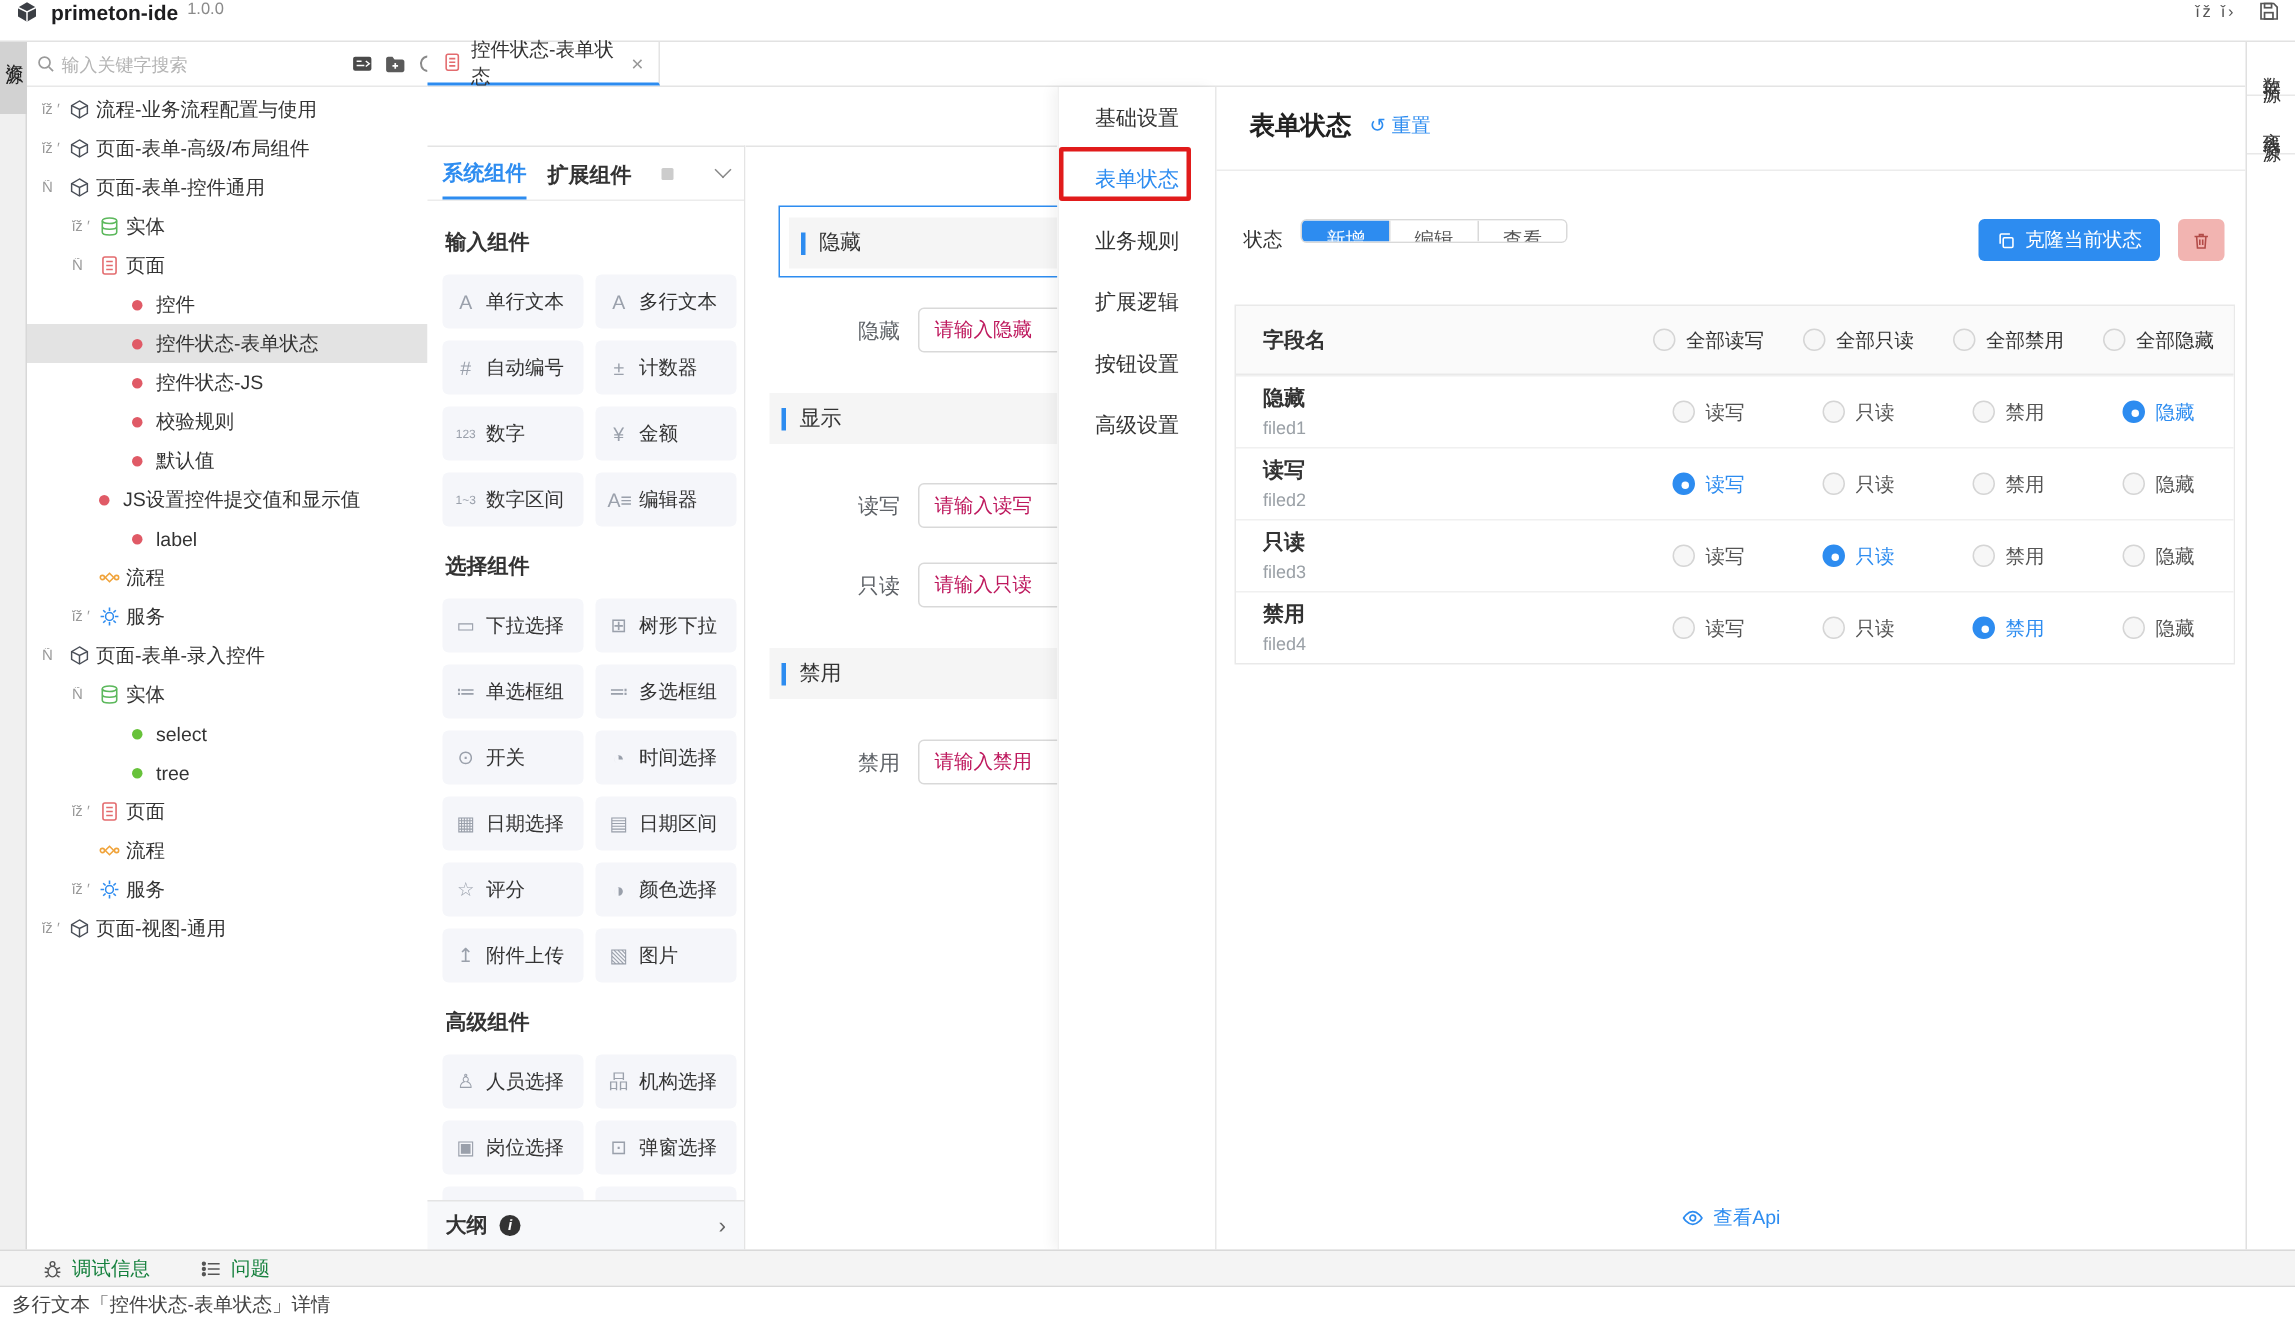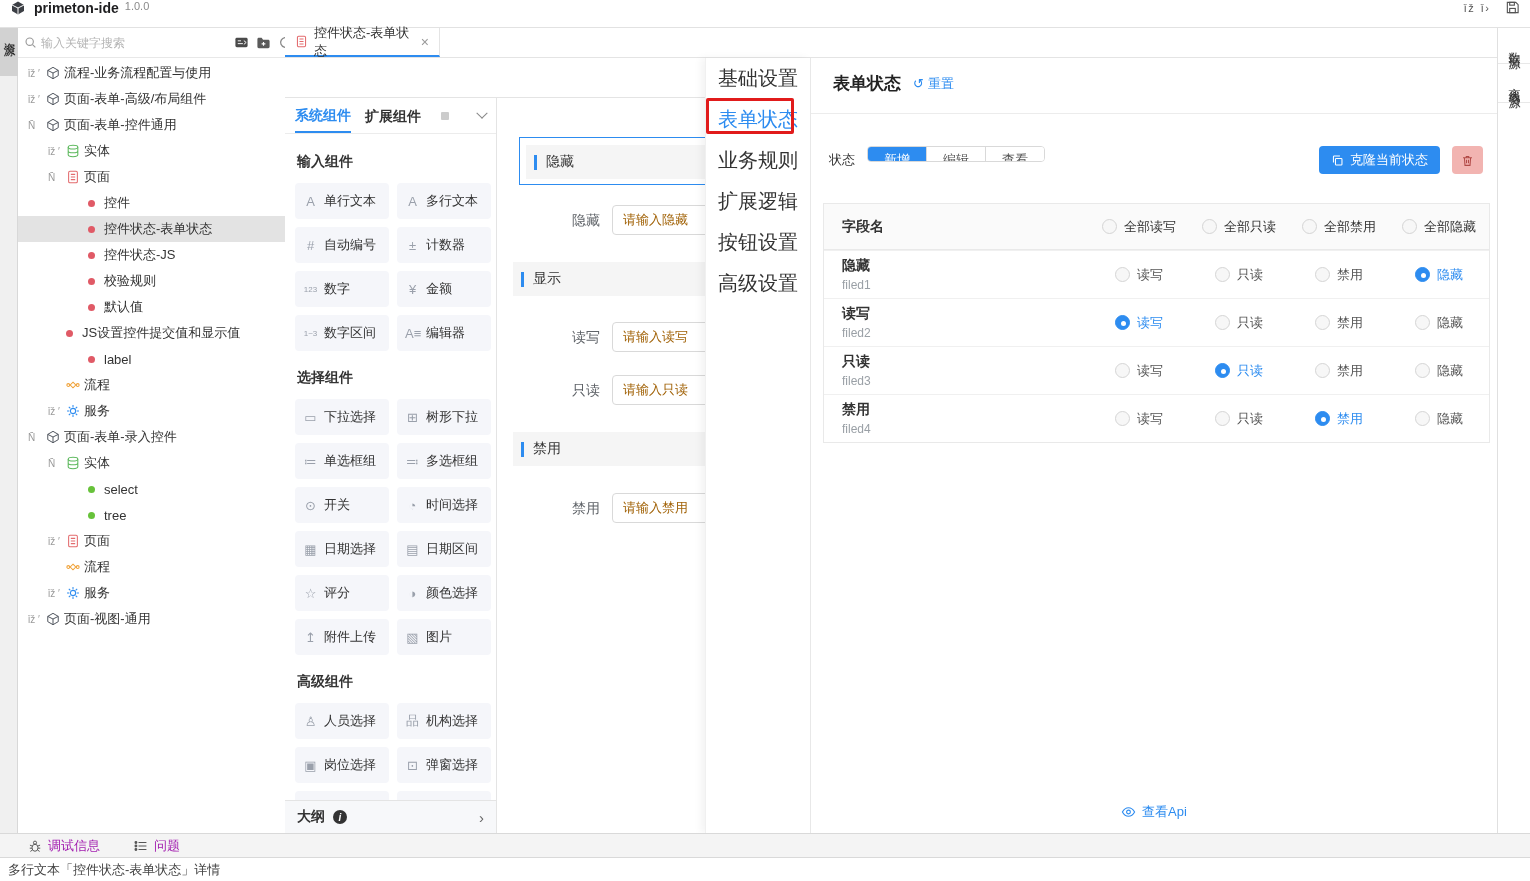--- a/index.html
+++ b/index.html
@@ -34,21 +34,21 @@
   .tree-row { height:26px; display:flex; align-items:center; font-size:13px; color:#333; cursor:pointer; white-space:nowrap; }
   .tree-row.sel { background:#e3e3e3; }
   .tw { display:inline-block; width:18px; font-size:10px; color:#9a9a9a; flex:none; overflow:hidden; }
   .ti { display:inline-flex; width:18px; justify-content:flex-start; align-items:center; flex:none; }
   .dot { width:7px; height:7px; border-radius:50%; display:inline-block; margin-left:2px; }
   .dot-red { background:#e05a66; } .dot-green { background:#67c23a; }
 
   
   .bottom-toolbar { position:absolute; left:0; top:833px; width:1530px; height:24px; background:#f4f4f4;
                     border-top:1px solid #d9d9d9; display:flex; align-items:center; padding-left:28px; gap:34px; }
-  .bt-item { display:flex; align-items:center; gap:6px; font-size:13px; color:#a21caf; cursor:pointer; }
+  .bt-item { display:flex; align-items:center; gap:6px; font-size:13px; color:#15803d; cursor:pointer; }
   .statusbar { position:absolute; left:0; top:857px; width:1530px; height:24px; background:#fff;
                border-top:1px solid #d9d9d9; font-size:13px; color:#444; line-height:23px; padding-left:8px; }
 
   
   .editor { position:absolute; left:285px; top:28px; width:1212px; height:805px; background:#fff; }
   .tabbar { position:absolute; left:0; top:0; right:0; height:30px; border-bottom:1px solid #e4e4e4; display:flex; }
   .etab { width:155px; display:flex; align-items:center; gap:6px; padding:0 10px; font-size:13px; color:#333;
           border-right:1px solid #e4e4e4; border-bottom:2px solid #2d8cf0; background:#fff; cursor:pointer; }
   .etab .close { margin-left:auto; color:#999; font-size:14px; cursor:pointer; }
 
@@ -78,26 +78,26 @@
   .canvas { position:absolute; left:212px; top:30px; width:208px; bottom:0; background:#fff; overflow:hidden; }
   .canvas-topline { position:absolute; left:0; top:39px; right:0; border-top:1px solid #e4e4e4; }
   .csec-head { position:absolute; left:16px; width:320px; height:34px; background:#f5f5f5; display:flex; align-items:center; }
   .csec-bar { width:3px; height:15px; background:#2d8cf0; margin:0 9px 0 8px; }
   .csec-title { font-size:14px; color:#333; }
   .csel-box { position:absolute; left:22px; top:79px; width:320px; height:48px; border:1px solid #2d8cf0; background:#fff; }
   .csel-box .csec-head { position:absolute; left:6px; top:7px; width:306px; }
   .cfield { position:absolute; left:0; width:340px; height:30px; }
   .cfield .lb { position:absolute; left:0; width:103px; text-align:right; line-height:30px; font-size:14px; color:#5f6368; }
   .cfield .ip { position:absolute; left:115px; width:170px; height:30px; border:1px solid #d9d9d9; border-radius:4px;
-                line-height:28px; padding-left:10px; font-size:13px; color:#a16207; background:#fff; }
+                line-height:28px; padding-left:10px; font-size:13px; color:#be185d; background:#fff; }
 
   
   .settings-nav { position:absolute; left:420px; top:30px; width:105px; bottom:0; background:#fff;
                   border-left:1px solid #f0f0f0; box-shadow:-4px 0 8px rgba(0,0,0,.05); }
-  .nav-item { height:41px; display:flex; align-items:center; justify-content:center; font-size:20px; color:#333; cursor:pointer; }
+  .nav-item { height:41px; display:flex; align-items:center; justify-content:center; font-size:14px; color:#333; cursor:pointer; }
   .nav-item.act { color:#2d8cf0; }
 
   
   .panel { position:absolute; left:525px; top:30px; right:0; bottom:0; background:#fff; border-left:1px solid #e8e8e8; }
   .p-title-row { position:absolute; left:22px; top:14px; display:flex; align-items:center; gap:12px; }
   .p-title { font-size:17px; font-weight:bold; color:#222; }
   .p-reset { display:flex; align-items:center; gap:4px; color:#2d8cf0; font-size:13px; cursor:pointer; }
   .p-div { position:absolute; left:0; right:0; top:55px; border-top:1px solid #ececec; }
   .p-controls { position:absolute; left:18px; right:8px; top:88px; height:28px; }
   .p-state-label { position:absolute; left:0; line-height:28px; font-size:13px; color:#333; }

